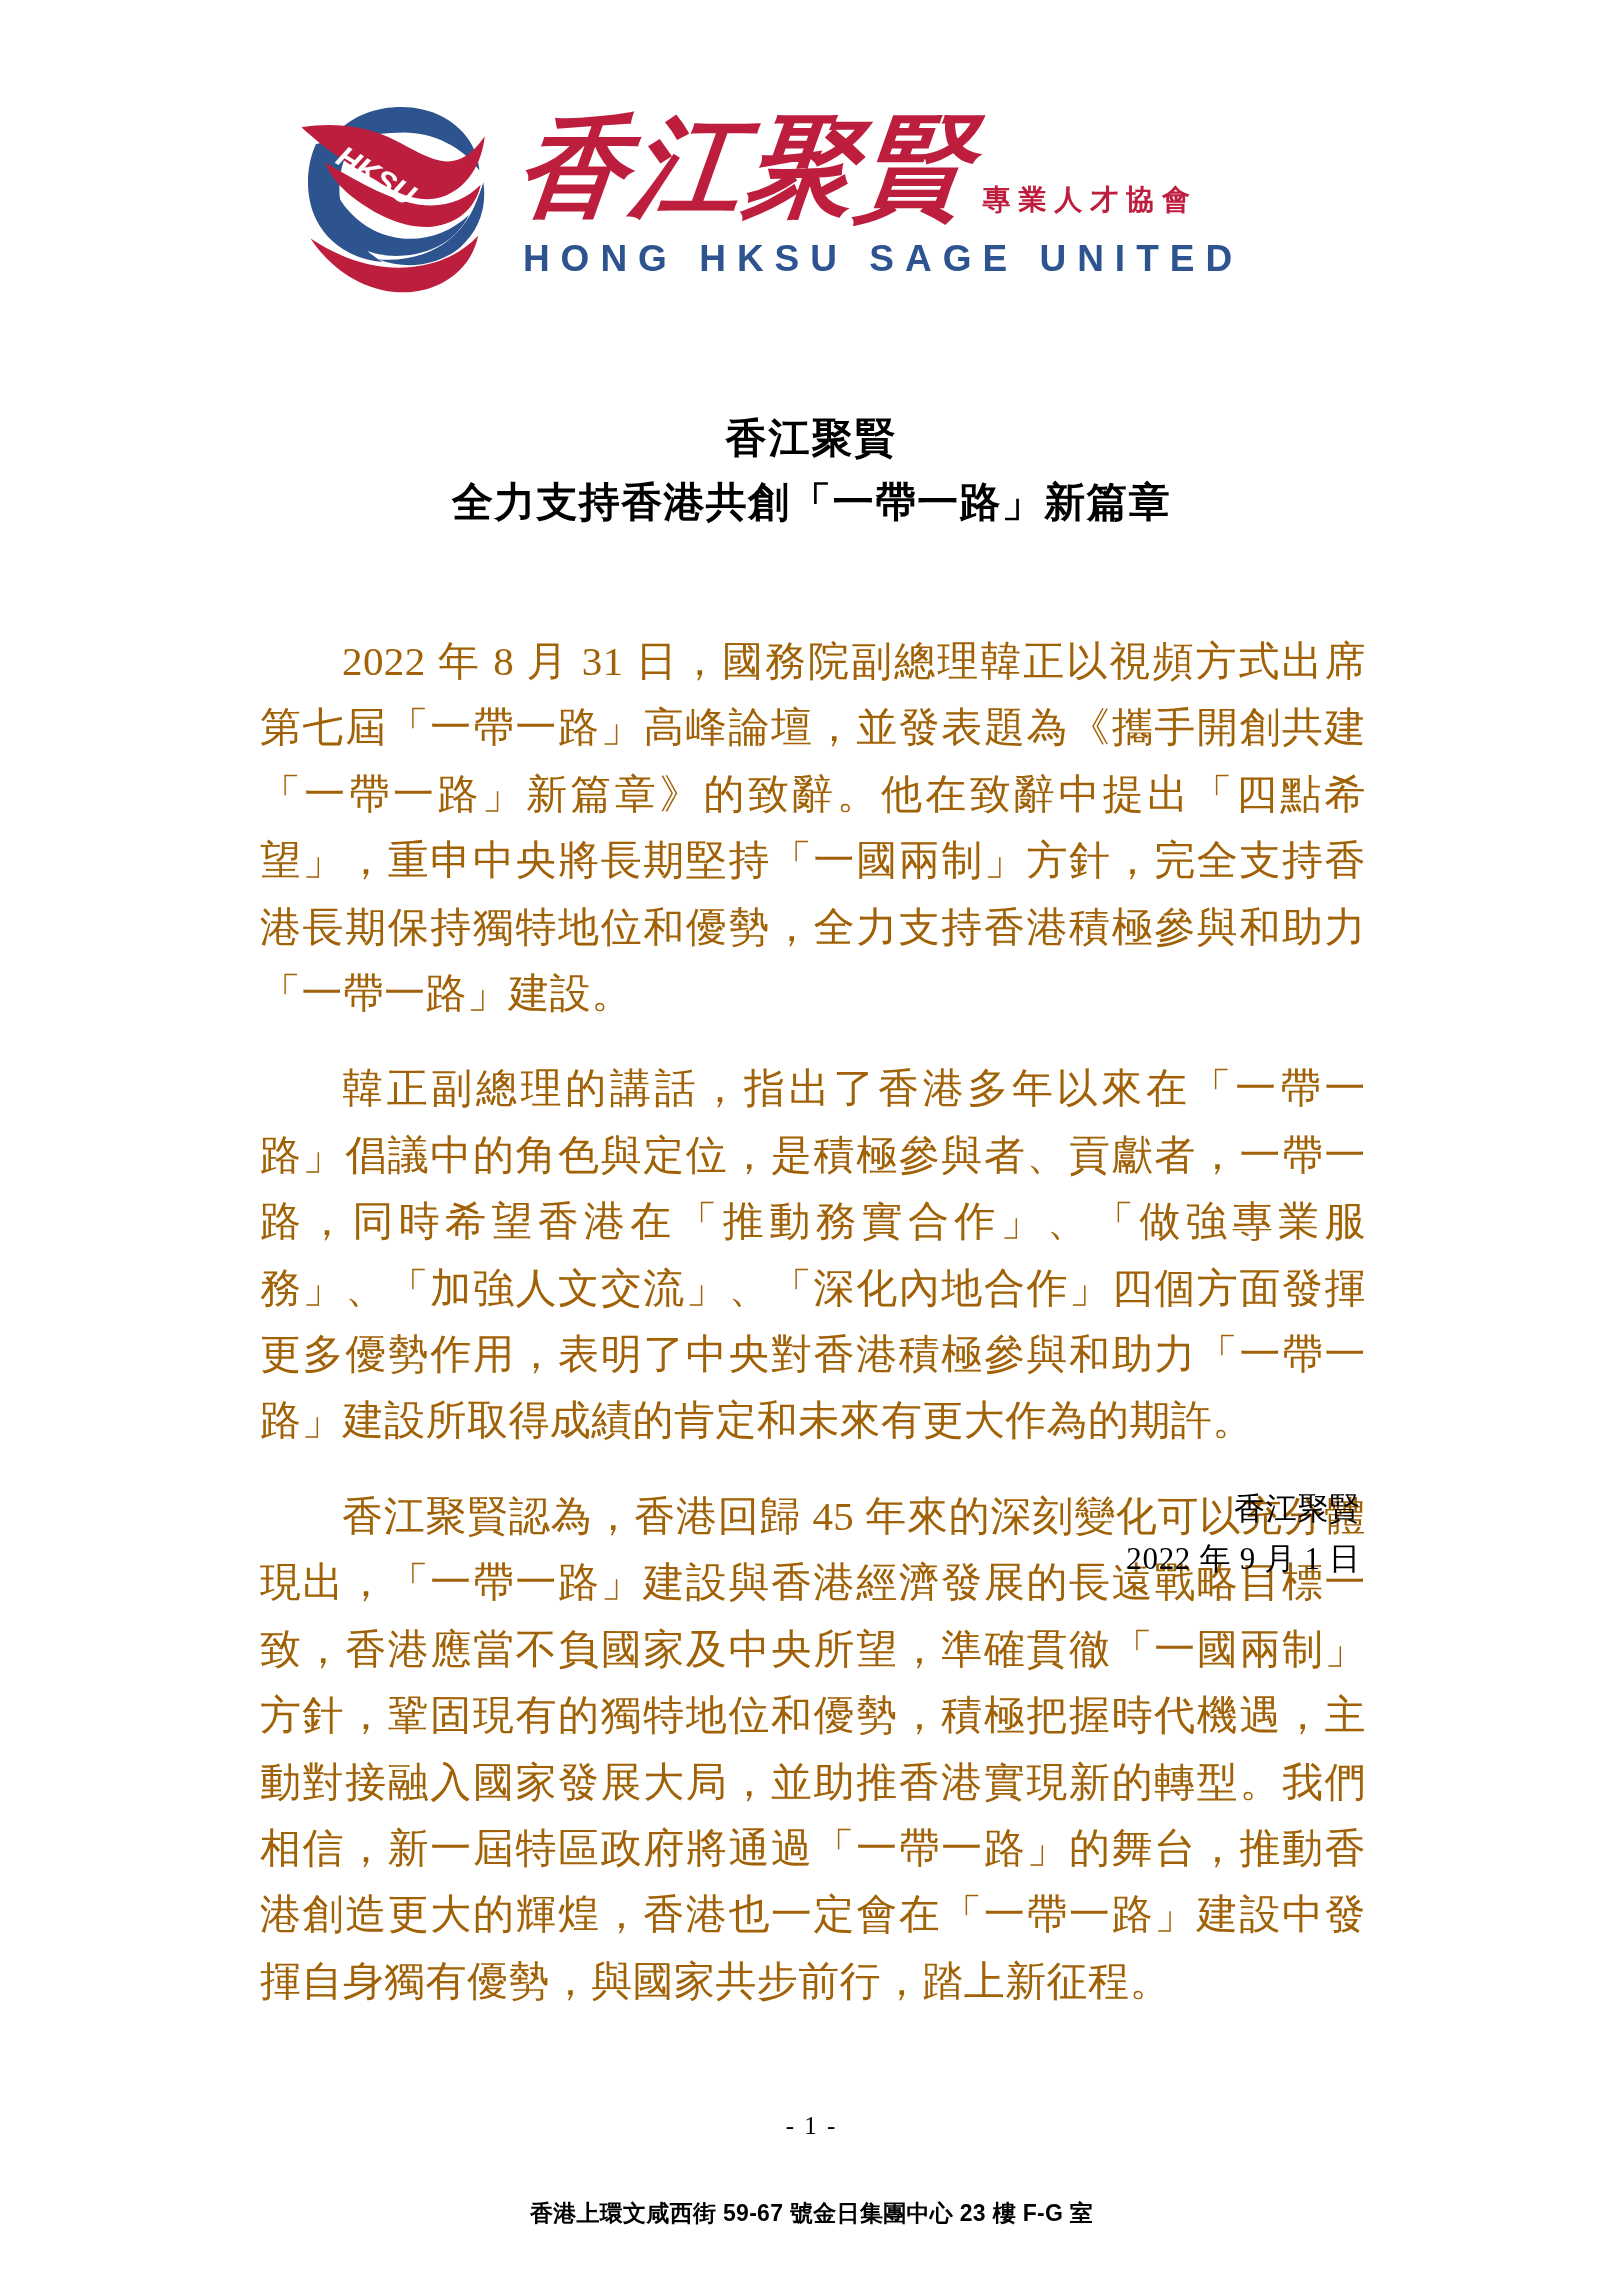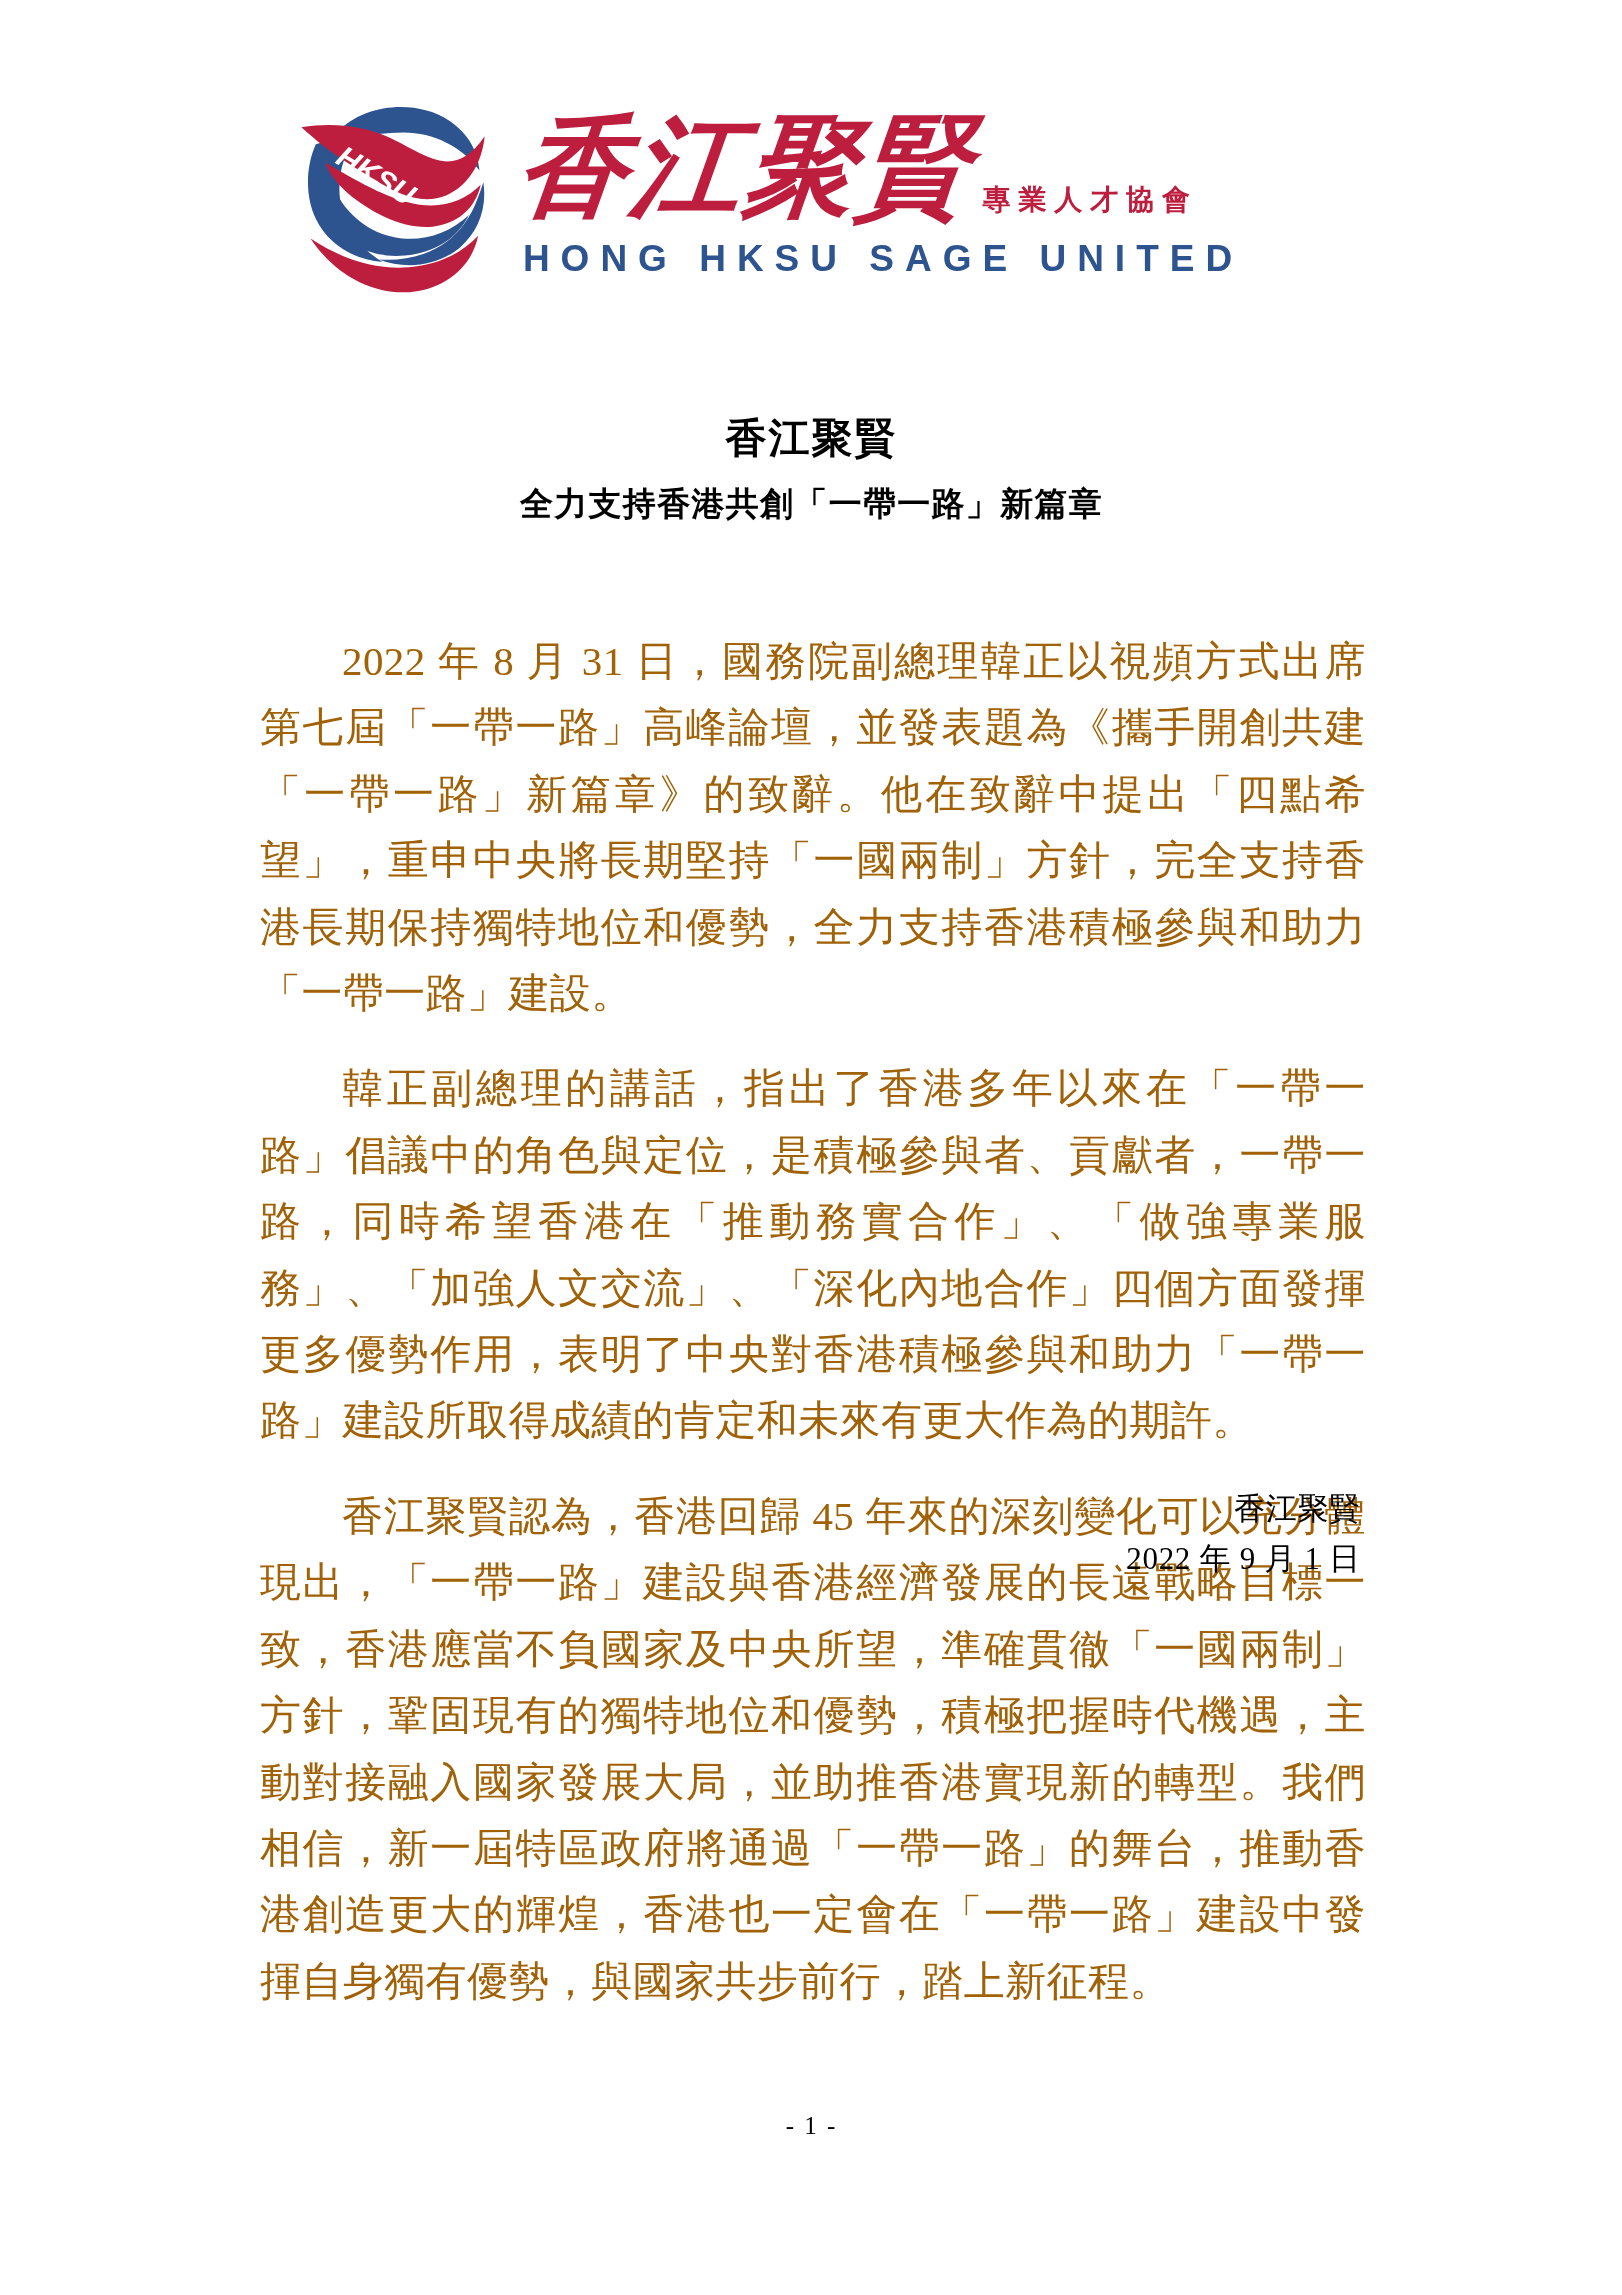--- a/index.html
+++ b/index.html
@@ -103,25 +103,25 @@
     font-family: "Liberation Sans", sans-serif;
     font-weight: bold;
     font-size: 41px;
     letter-spacing: 2px;
     color: #000000;
     line-height: 1.3;
   }
   .doc-title-2 {
     font-family: "Liberation Sans", sans-serif;
     font-weight: bold;
-    font-size: 33px;
+    font-size: 41px;
     letter-spacing: 1.3px;
     color: #000000;
     line-height: 1.3;
-    margin-top: 18px;
+    margin-top: 11px;
   }
 
   
   .body-block {
     position: absolute;
     left: 260px;
     top: 628px;
     width: 1106px;
   }
   .para {
@@ -242,16 +242,17 @@
   </div>
 
   <div class="sign-block">
     <div class="sign-name">香江聚賢</div>
     <div class="sign-date">2022 年 9 月 1 日</div>
   </div>
 
   <div class="page-number">- 1 -</div>
 
   <div class="footer">
+    <div class="footer-line">香港上環文咸西街 59-67 號金日集團中心 23 樓 F-G 室</div>
   </div>
 
 </div>
 
 
 </body></html>

